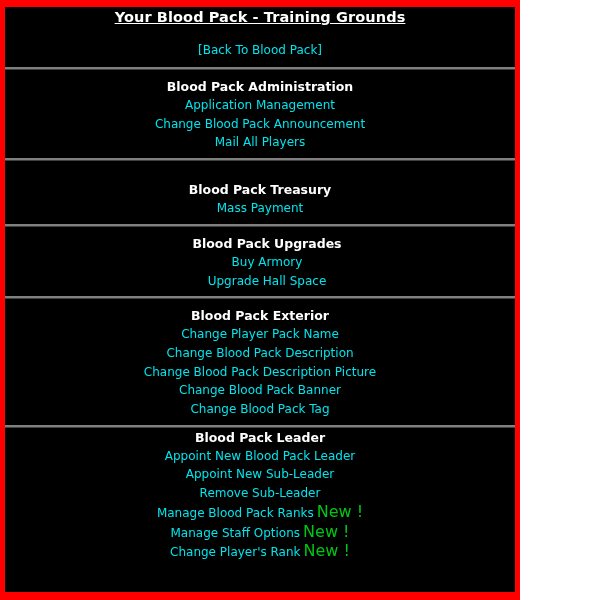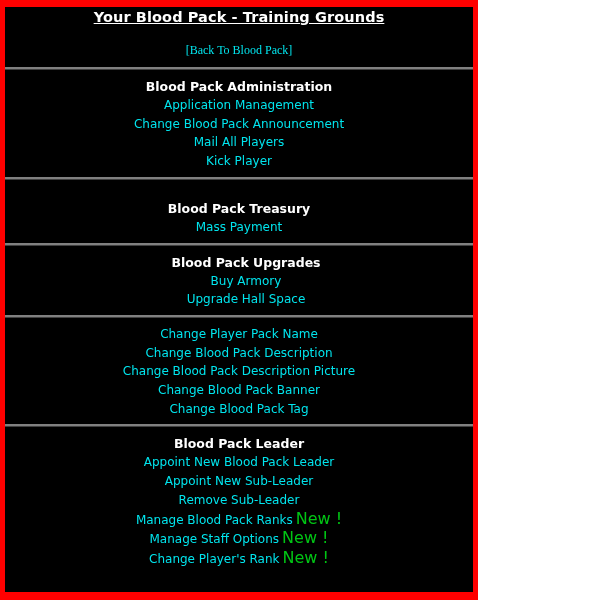--- a/index.html
+++ b/index.html
@@ -10,21 +10,21 @@
   body {
     width: 600px;
     height: 600px;
     overflow: hidden;
     font-family: "DejaVu Sans", "Liberation Sans", sans-serif;
   }
 
   
   #page {
     box-sizing: border-box;
-    width: 478px;
+    width: 520px;
     height: 600px;
     background: #000000;
     border-top: 7px solid #ff0000;
     border-left: 5px solid #ff0000;
     border-right: 5px solid #ff0000;
     border-bottom: 8px solid #ff0000;
     padding: 0;
     position: relative;
   }
 
@@ -44,21 +44,20 @@
     letter-spacing: 0.1px;
     padding-top: 1px;
     line-height: 18px;
   }
 
   .backlink-row {
     text-align: center;
     margin-top: 15px;
     margin-bottom: 0;
     line-height: 16px;
-    font-family: Liberation Serif, serif;
   }
   .backlink {
     color: #00e5ee;
     font-size: 12px;
     text-decoration: none;
   }
   .bracket {
     color: #00e5ee;
     font-size: 12px;
   }
@@ -99,21 +98,21 @@
     color: #00c514;
     font-size: 16px;
     margin-left: 3px;
   }
 
   
   #sec-admin      { padding-top: 7px;  padding-bottom: 6px; }
   #sec-treasury   { padding-top: 19px;  padding-bottom: 6px; }
   #sec-upgrades   { padding-top: 7px;  padding-bottom: 6px; padding-left: 14px; }
   #sec-exterior   { padding-top: 7px;  padding-bottom: 6px; }
-  #sec-leader     { padding-top: 7px;  padding-bottom: 6px; }
+  #sec-leader     { padding-top: 0;  padding-bottom: 6px; }
   #sec-header     { padding-top: 0;    padding-bottom: 9px; }
 </style>
 </head>
 <body>
 
 <div id="page">
   <div id="inner">
 
     <div id="sec-header" class="section">
       <div class="page-title">Your Blood Pack - Training Grounds</div>
@@ -129,23 +128,20 @@
       <div class="section-title">Blood Pack Administration</div>
       <a href="#" class="section-link">
         <span>Application Management</span>
       </a>
       <a href="#" class="section-link">
         <span>Change Blood Pack Announcement</span>
       </a>
       <a href="#" class="section-link">
         <span>Mail All Players</span>
       </a>
-      <a href="#" class="section-link">
-        <span>Kick Player</span>
-      </a>
     </div>
 
     <hr class="sep">
 
     <div id="sec-treasury" class="section">
       <div class="section-title">Blood Pack Treasury</div>
       <a href="#" class="section-link">
         <span>Mass Payment</span>
       </a>
     </div>
@@ -158,20 +154,21 @@
         <span>Buy Armory</span>
       </a>
       <a href="#" class="section-link">
         <span>Upgrade Hall Space</span>
       </a>
     </div>
 
     <hr class="sep">
 
     <div id="sec-exterior" class="section">
+      <div class="section-title">Blood Pack Exterior</div>
       <a href="#" class="section-link">
         <span>Change Player Pack Name</span>
       </a>
       <a href="#" class="section-link">
         <span>Change Blood Pack Description</span>
       </a>
       <a href="#" class="section-link">
         <span>Change Blood Pack Description Picture</span>
       </a>
       <a href="#" class="section-link">

